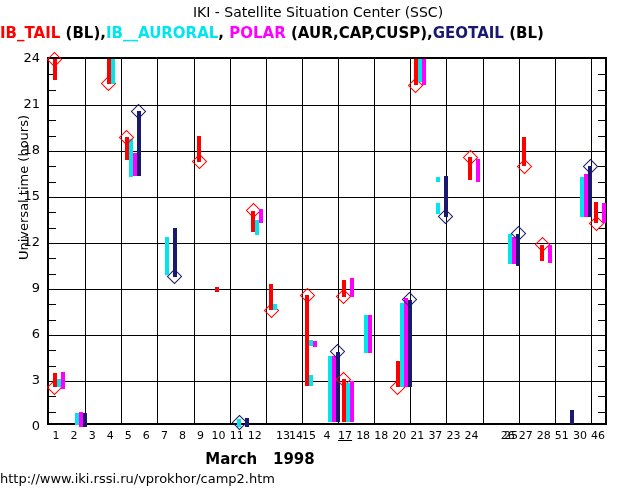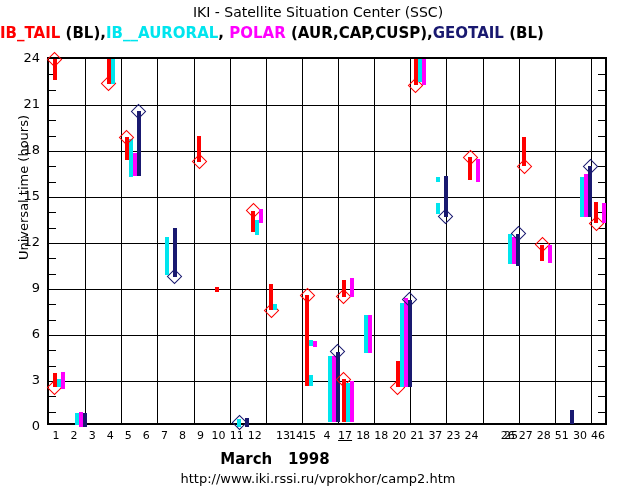--- a/index.html
+++ b/index.html
@@ -115,27 +115,26 @@
   }
   #month-label {
     position: absolute;
     left: 0; top: 450px;
     width: 520px;
     text-align: center;
     font-size: 15px;
     font-weight: bold;
     color: #000000;
     white-space: pre;
-    padding-left: 15px;
   }
   #url-label {
     position: absolute;
     left: 0; top: 471px;
     width: 636px;
-    text-align: center;
+    text-align: left;
     font-size: 13px;
     color: #000000;
     white-space: nowrap;
   }
 
   
   .bar {
     position: absolute;
     width: 4px;
   }

